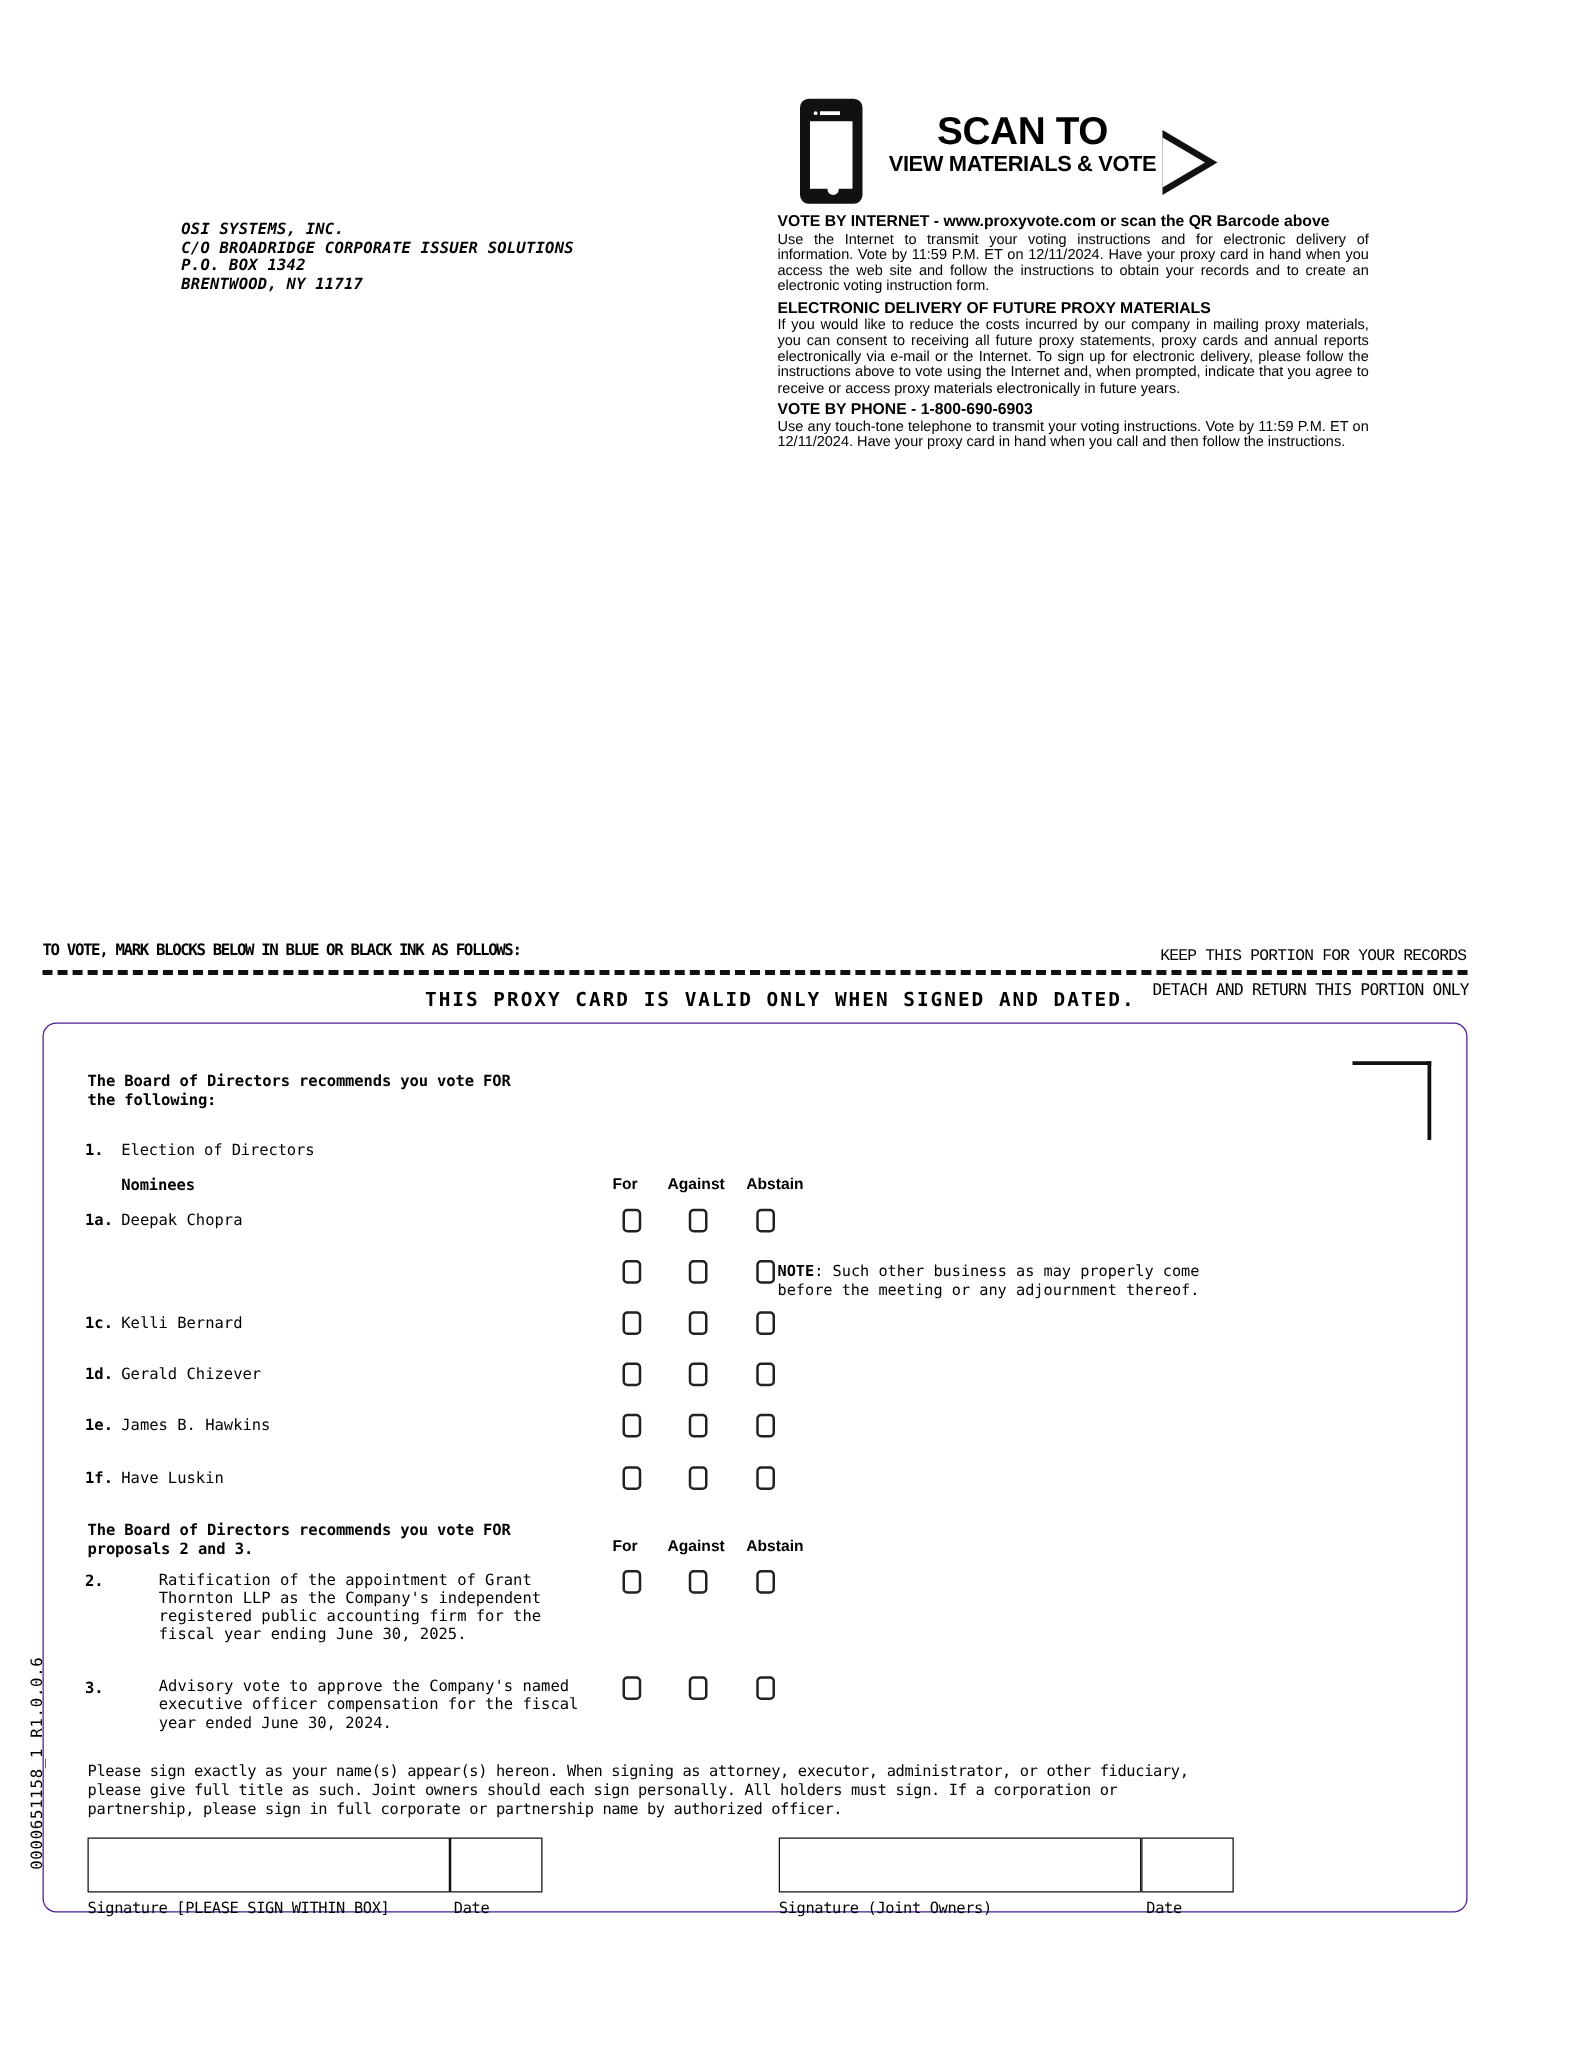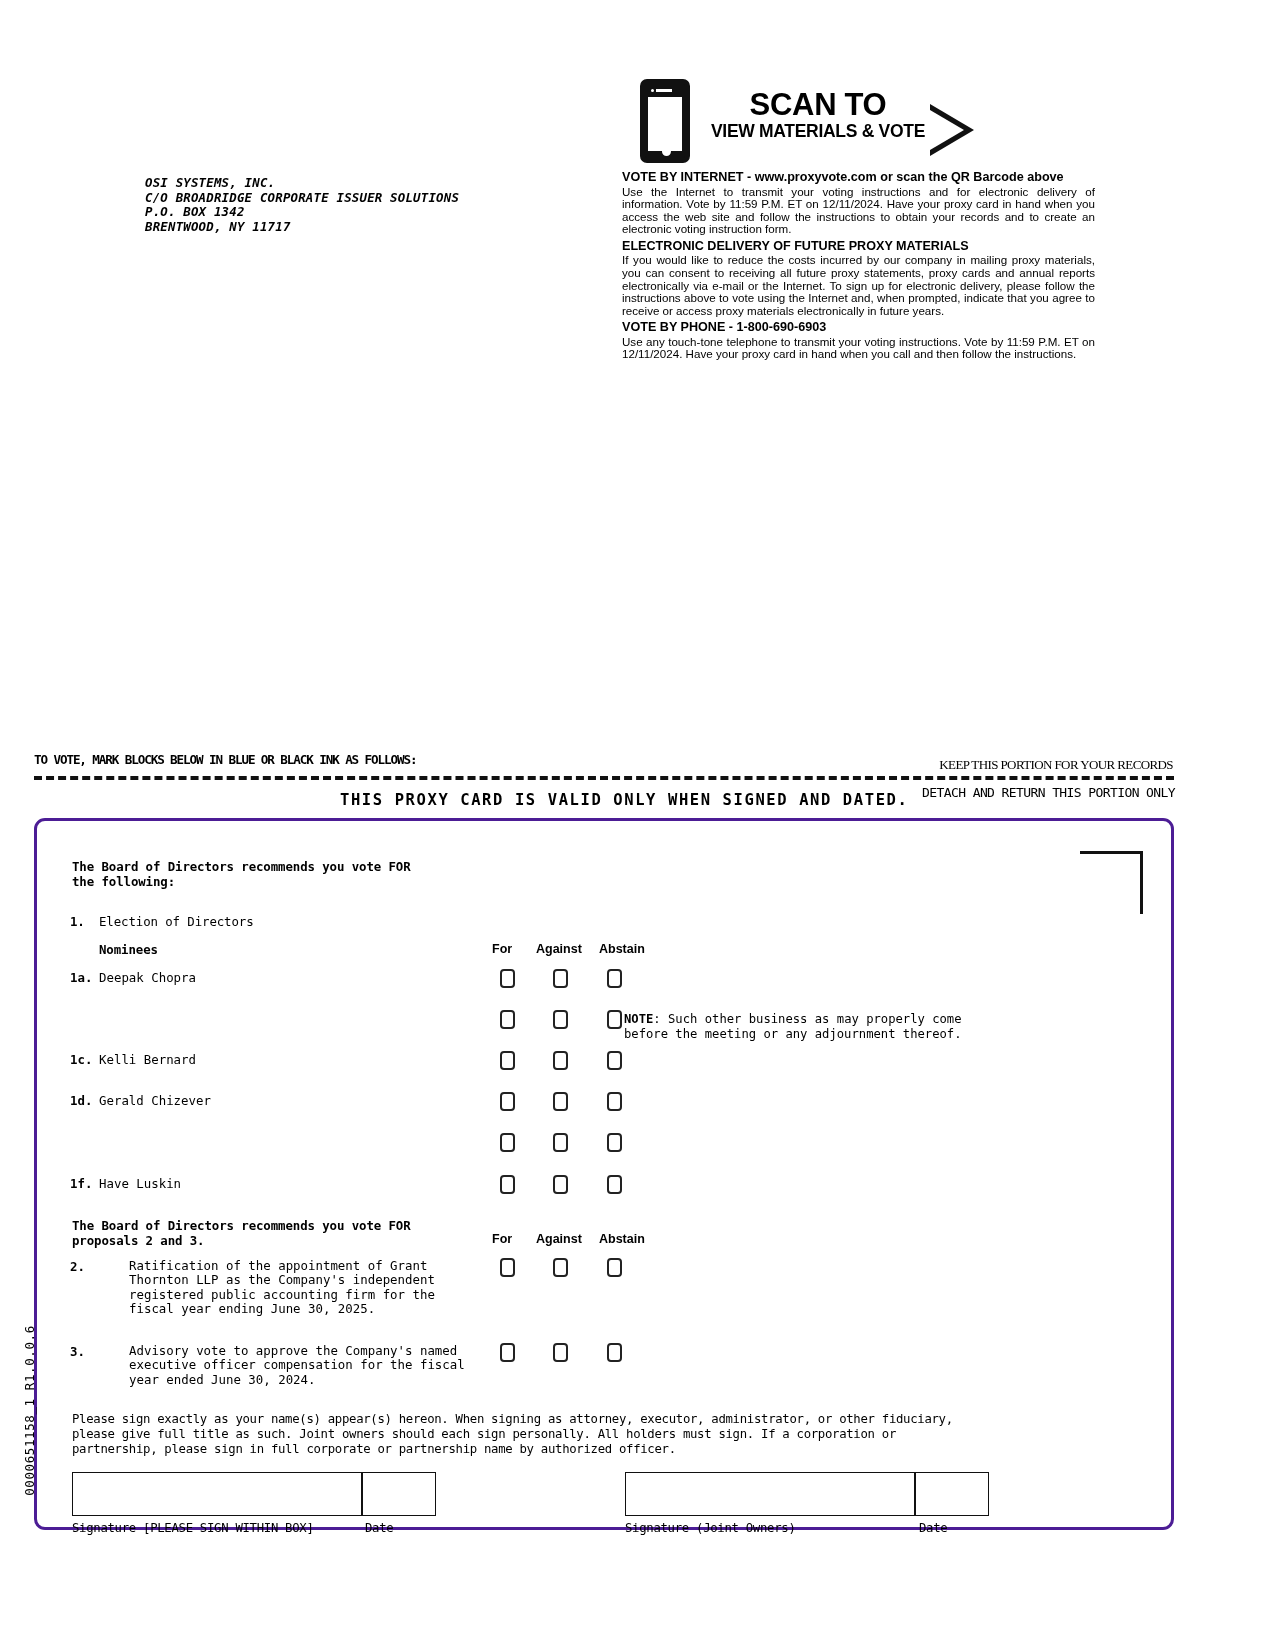--- a/index.html
+++ b/index.html
@@ -156,21 +156,21 @@
     left: 34px;
     top: 776px;
     width: 1140px;
     height: 0;
     border-top: 4px dashed #111;
   }
   #keep-portion {
     position: absolute;
     right: 100px;
     top: 757px;
-    font-family: Liberation Serif, serif;
+    font-family: Liberation Mono, monospace;
     font-size: 13px;
     letter-spacing: -0.6px;
     white-space: nowrap;
     background: #fff;
     padding: 0 2px;
     z-index: 3;
   }
   #detach-portion {
     position: absolute;
     right: 100px;
@@ -190,21 +190,21 @@
     letter-spacing: 1.6px;
     white-space: nowrap;
   }
   
   #ballot-card {
     position: absolute;
     left: 34px;
     top: 818px;
     width: 1140px;
     height: 712px;
-    border: 3px solid #4c1d95;
+    border: 1px solid #4c1d95;
     border-radius: 11px;
     box-sizing: border-box;
     background: #fff;
   }
   #corner-mark {
     position: absolute;
     right: 28px;
     top: 30px;
     width: 60px;
     height: 60px;
@@ -434,20 +434,24 @@
   <div class="vbox" style="left:570px; top:230px;"></div>
 
   <div class="nominee-row" style="top:272px;">
     <span class="nominee-key">1d.</span>
     <span class="nominee-name">Gerald Chizever</span>
   </div>
   <div class="vbox" style="left:463px; top:271px;"></div>
   <div class="vbox" style="left:516px; top:271px;"></div>
   <div class="vbox" style="left:570px; top:271px;"></div>
 
+  <div class="nominee-row" style="top:313px;">
+    <span class="nominee-key">1e.</span>
+    <span class="nominee-name">James B. Hawkins</span>
+  </div>
   <div class="vbox" style="left:463px; top:312px;"></div>
   <div class="vbox" style="left:516px; top:312px;"></div>
   <div class="vbox" style="left:570px; top:312px;"></div>
 
   <div class="nominee-row" style="top:355px;">
     <span class="nominee-key">1f.</span>
     <span class="nominee-name">Have Luskin</span>
   </div>
   <div class="vbox" style="left:463px; top:354px;"></div>
   <div class="vbox" style="left:516px; top:354px;"></div>

